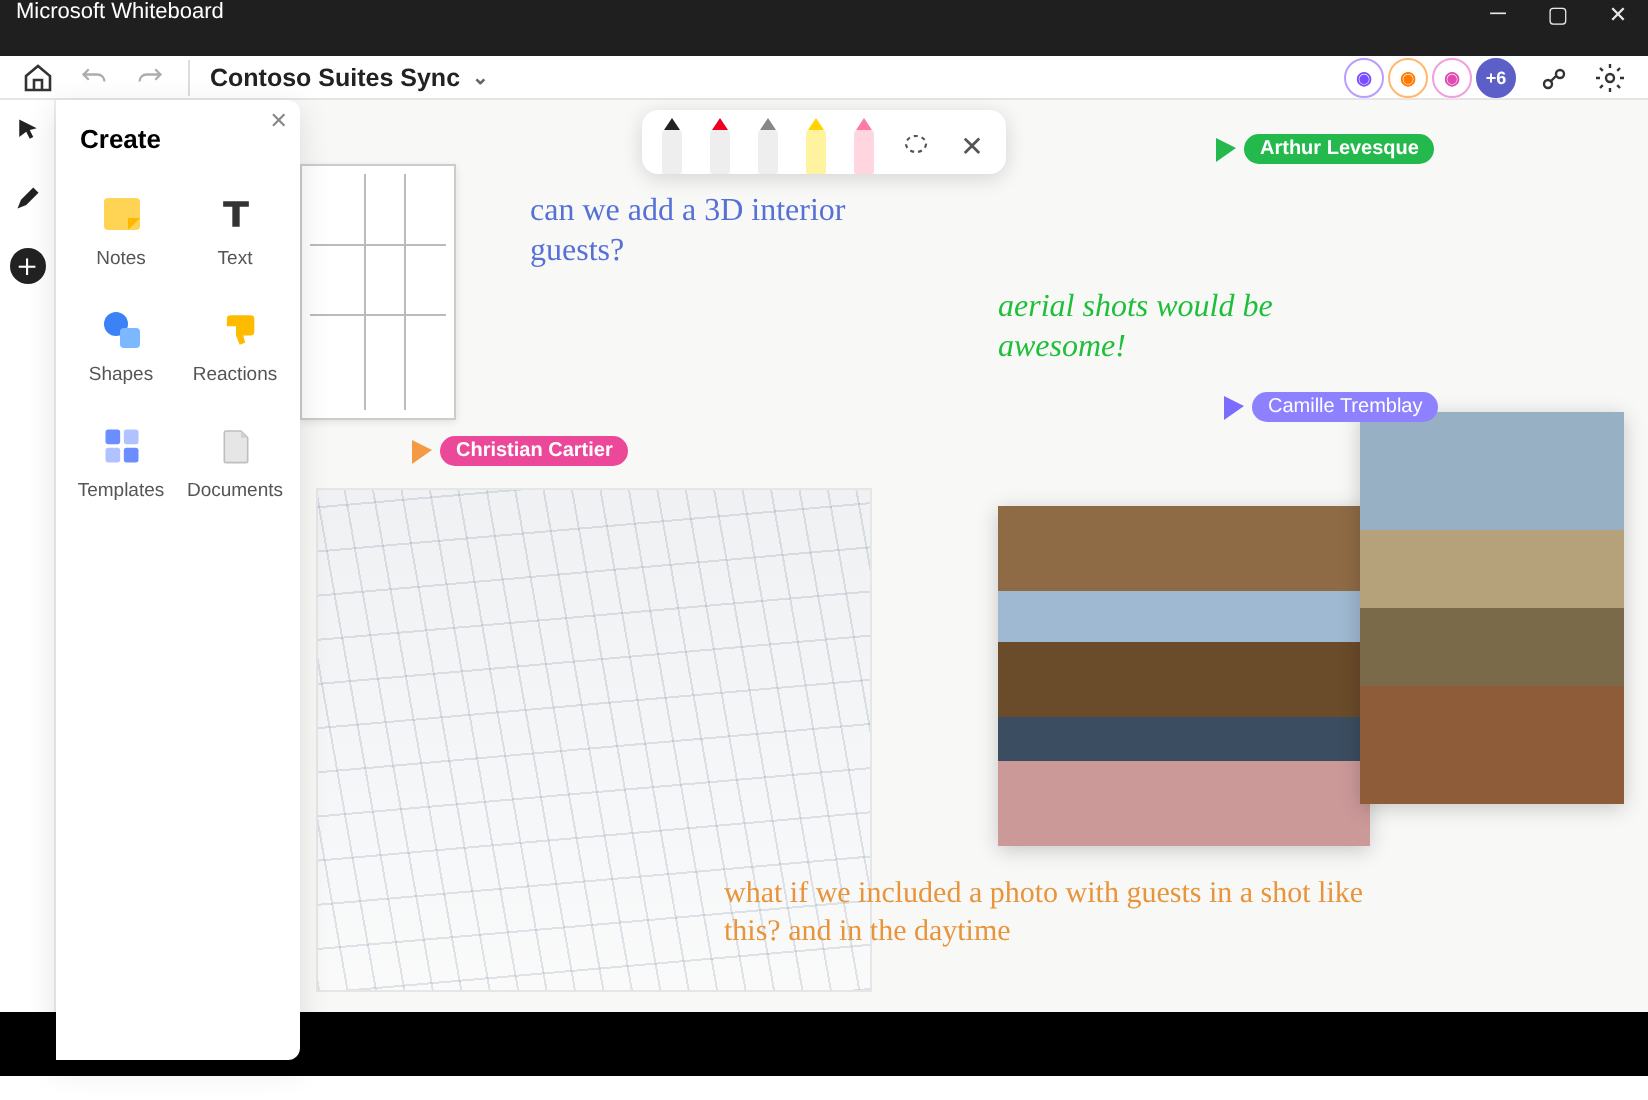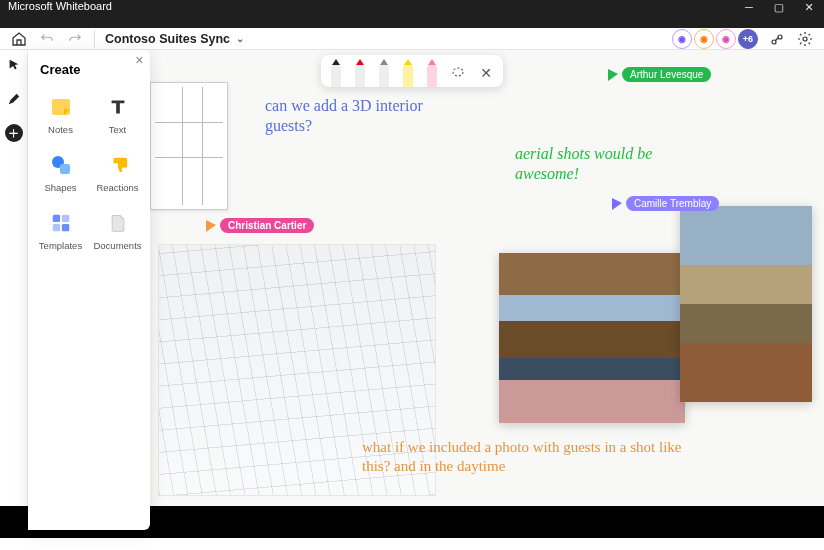--- a/index.html
+++ b/index.html
@@ -58,21 +58,21 @@
   .photo.lobby { left:680px; top:156px; width:132px; height:196px;
      background: linear-gradient(#98b0c4 0 30%, #b5a27a 30% 50%, #7a6a4a 50% 70%, #8f5c3a 70% 100%);}
   .hand { position:absolute; font-family: "Segoe Script", "Comic Sans MS", cursive; font-size:16px; line-height:1.25;}
   .h-blue { color:#5770d6;}
   .h-green { color:#1fbf3b;}
   .h-orange { color:#e8943b; font-size:15px;}
   .cursor { position:absolute; display:flex; align-items:center; gap:4px;}
   .cur-tri { width:0; height:0; border-left:10px solid currentColor; border-top:5px solid transparent; border-bottom:7px solid transparent;}
   .cur-lbl { font-size:10px; color:#fff; padding:2px 8px; border-radius:10px;}
   .cur.or { color:#f59a44;} .cur.or .cur-lbl{ background:#ec4899;font-weight:bold;}
-  .cur.gr { color:#23b94c;} .cur.gr .cur-lbl{ background:#23b94c;}
+  .cur.gr { color:#23b94c;font-weight:bold;} .cur.gr .cur-lbl{ background:#23b94c;}
   .cur.pu { color:#7b6cff;} .cur.pu .cur-lbl{ background:#8e81ff;}
   .bottombar { position:absolute; left:0; right:0; bottom:0; height:32px; background:#000;}
 </style>
 </head>
 <body>
 
 <div class="titlebar">
   <span>Microsoft Whiteboard</span>
   <div class="wins">
     <span class="tb-btn">─</span>
@@ -153,21 +153,21 @@
     </div>
 
     <div class="plan"></div>
 
     <div class="sketch"></div>
 
     <div class="photo villa"></div>
     <div class="photo lobby"></div>
 
     <div class="hand h-blue" style="left:265px; top:46px; width:170px">can we add a 3D interior guests?</div>
-    <div class="hand h-green" style="left:515px; top:94px; width:200px; font-style:italic">aerial shots would be awesome!</div>
+    <div class="hand h-green" style="left:499px; top:94px; width:200px; font-style:italic">aerial shots would be awesome!</div>
     <div class="hand h-orange" style="left:362px; top:388px; width:320px">what if we included a photo with guests in a shot like this? and in the daytime</div>
 
     <div class="cursor cur or" style="left:206px; top:168px">
       <span class="cur-tri"></span>
       <span class="cur-lbl">Christian Cartier</span>
     </div>
     <div class="cursor cur gr" style="left:608px; top:17px">
       <span class="cur-tri"></span>
       <span class="cur-lbl">Arthur Levesque</span>
     </div>

